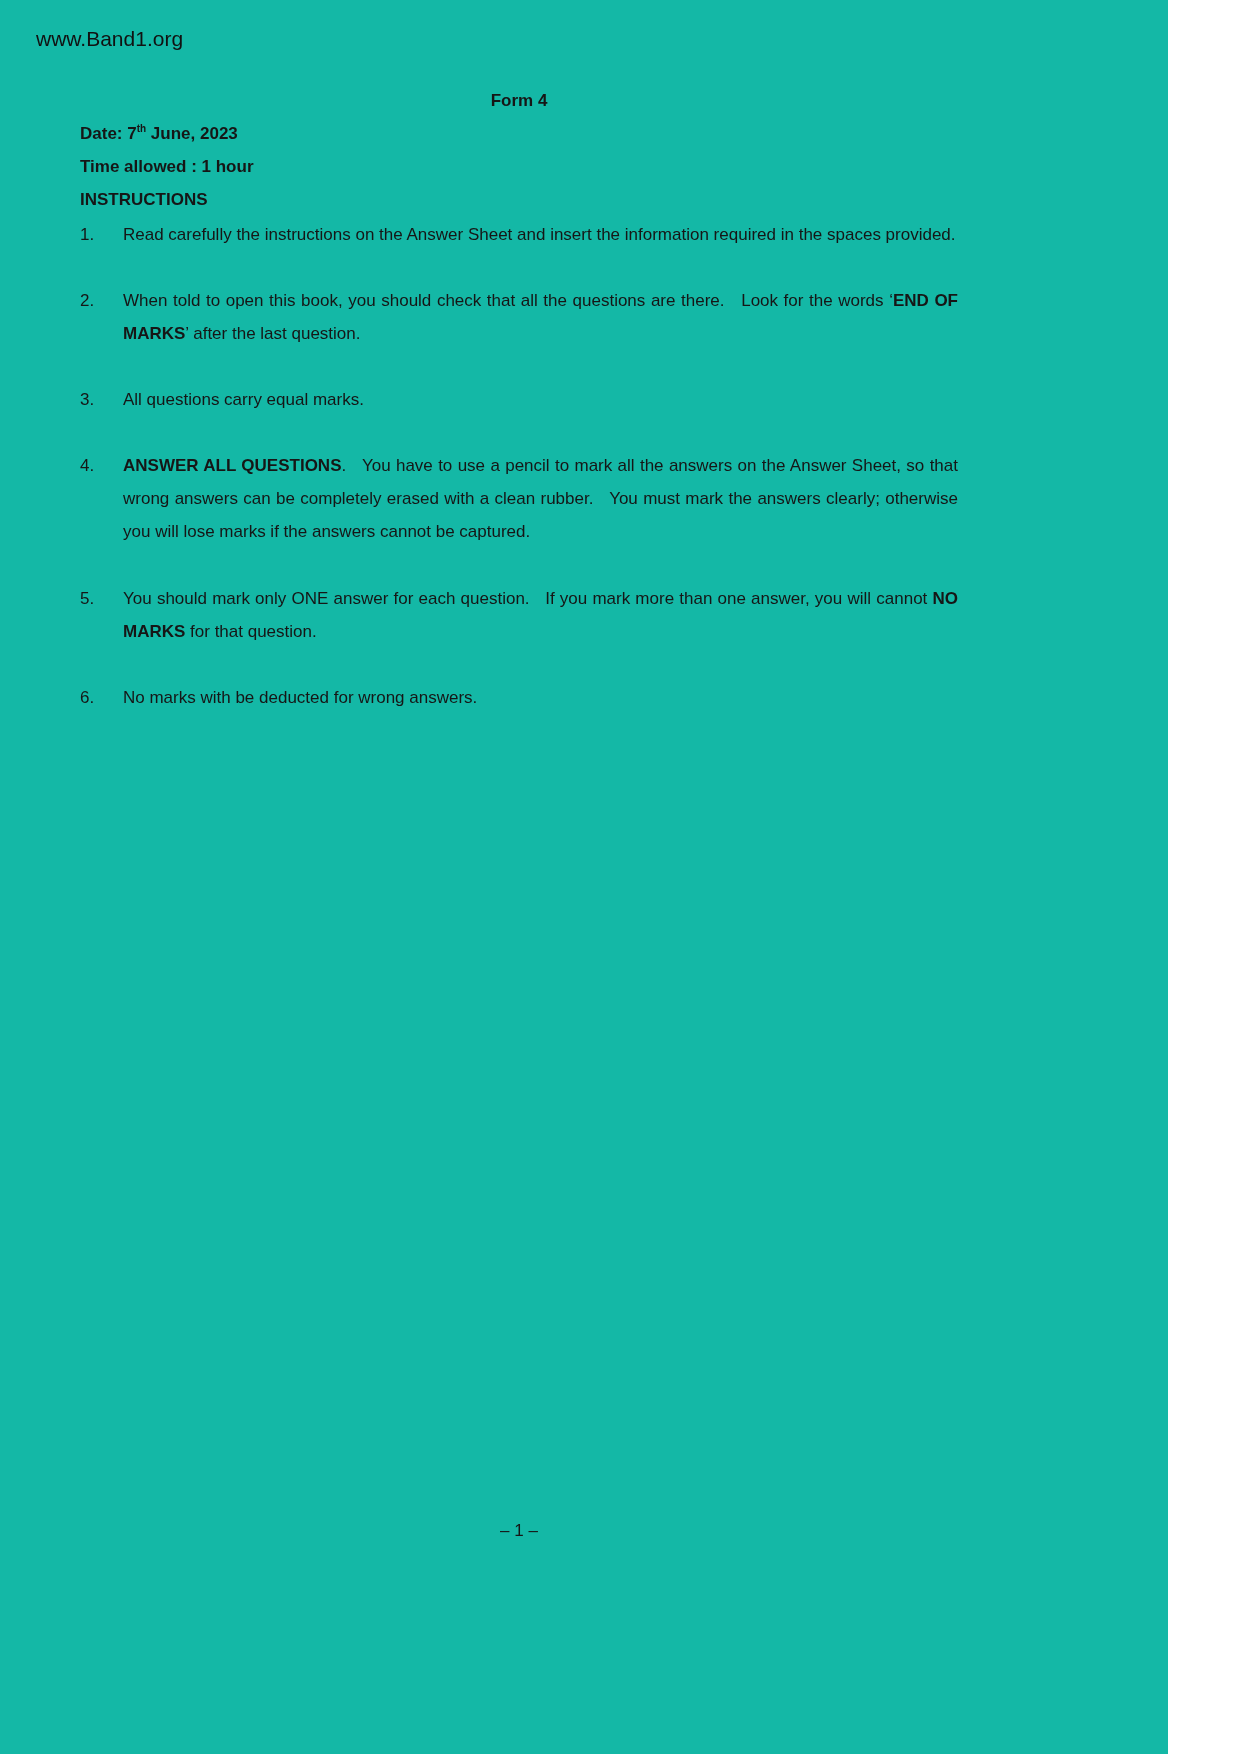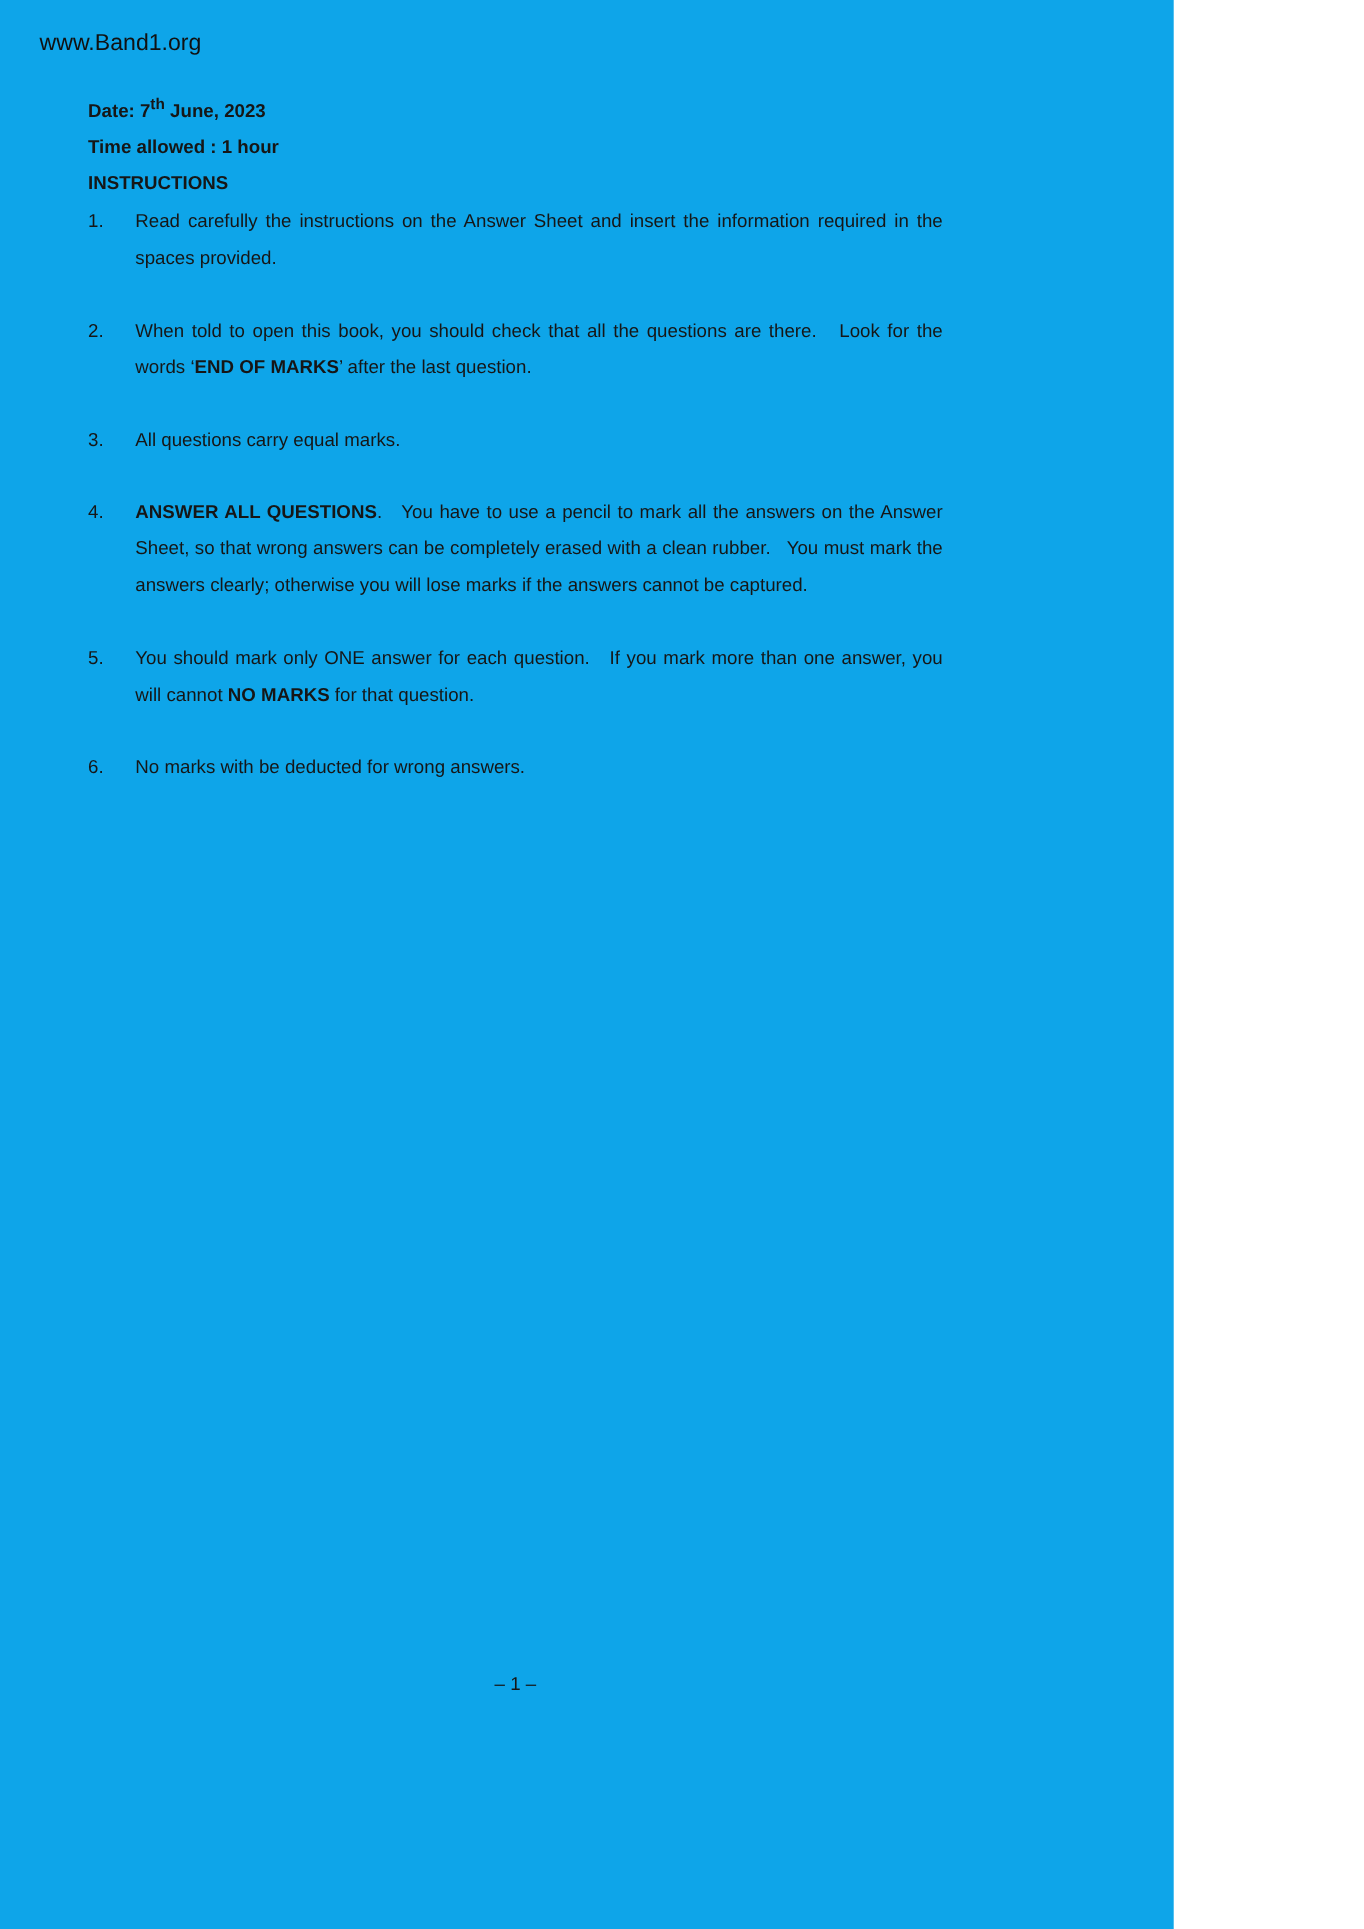--- a/index.html
+++ b/index.html
@@ -3,44 +3,44 @@
 <meta charset="utf-8">
 <style>
   * { margin: 0; padding: 0; box-sizing: border-box; }
   html, body { background: #ffffff; }
   body {
     font-family: "Liberation Sans", sans-serif;
     color: #161616;
   }
   .page {
     position: relative;
-    width: 1067px;
+    width: 1168px;
     height: 1754px;
-    background: #0ea5e9;
+    background: #14b8a6;
     padding: 84px 210px 0 80px;
     font-size: 17px;
     line-height: 1.95;
   }
   .watermark {
     position: absolute;
     top: 26px;
     left: 36px;
     font-size: 21px;
     line-height: 1.2;
     color: #111111;
   }
   .bold { font-weight: bold; }
   .center { text-align: center; }
   .subject-row {
     display: flex;
     justify-content: space-between;
     align-items: baseline;
   }
   sup {
-    font-size: 14px;
+    font-size: 10px;
     vertical-align: super;
     line-height: 0;
   }
   .instructions-title {
     font-weight: bold;
   }
   .inst-list {
     margin-top: 1px;
   }
   .inst-item {
@@ -65,20 +65,21 @@
   }
 </style>
 </head>
 <body>
 
 <div class="page">
 
   <div class="watermark">www.Band1.org</div>
 
   <div class="header">
+    <div class="center bold">Form 4</div>
     <div class="subject-row">
       <span class="bold"><span>Date: 7</span><sup>th</sup><span> June, 2023</span></span>
     </div>
     <div class="bold">Time allowed : 1 hour</div>
   </div>
 
   <div class="instructions-title">INSTRUCTIONS</div>
 
   <div class="inst-list">
 

